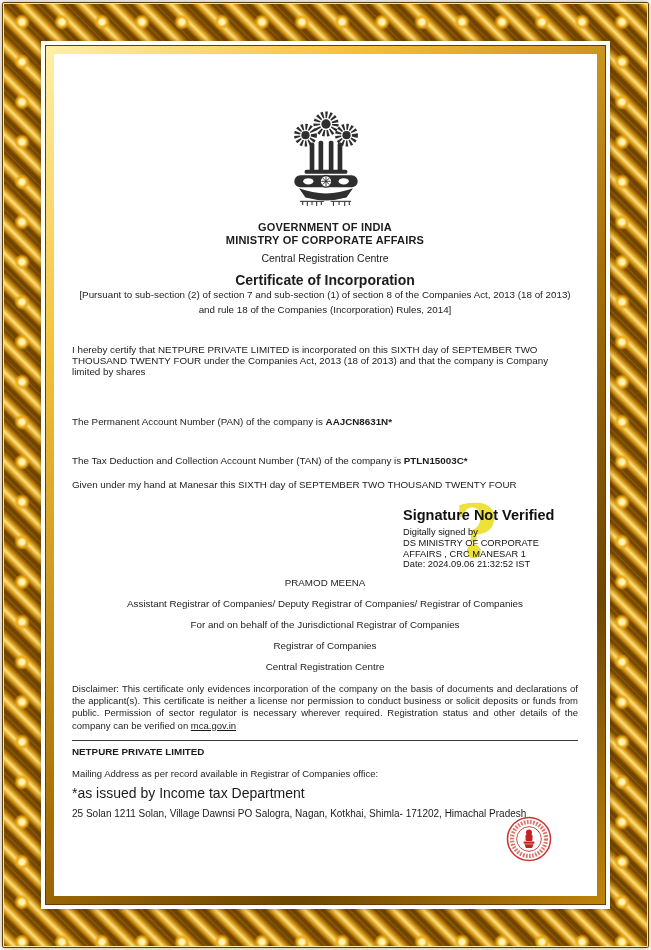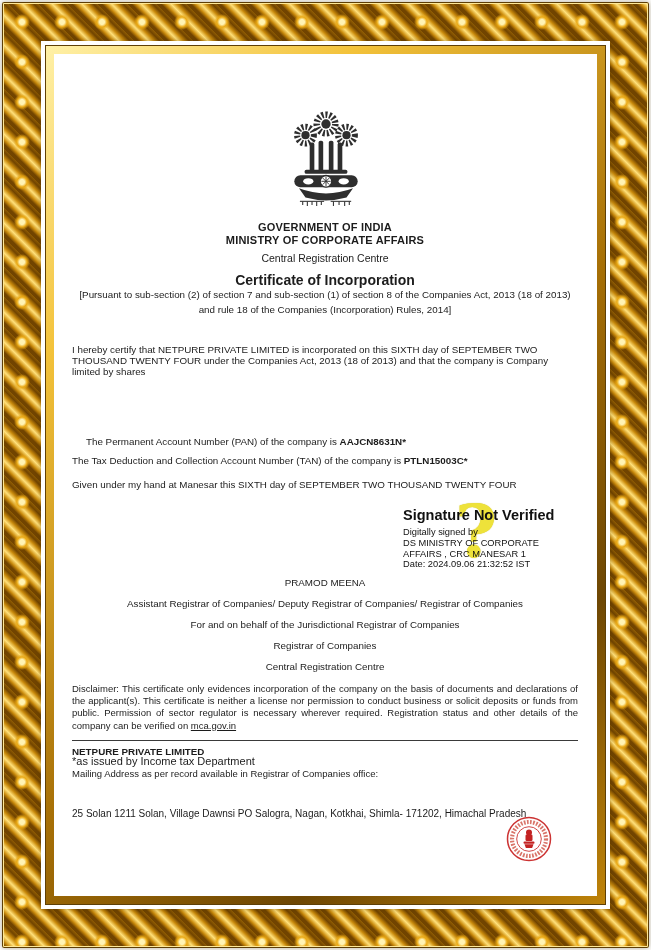--- a/index.html
+++ b/index.html
@@ -33,41 +33,41 @@
   p{margin:0;}
 
   .emblem-wrap{position:absolute;top:110px;left:0;right:0;text-align:center;}
   .hdr{top:221px;}
   .hdr .b1{font-size:11px;font-weight:bold;letter-spacing:.2px;line-height:12.5px;}
   .hdr .r1{font-size:10.5px;margin-top:6px;}
   .hdr .t1{font-size:14px;font-weight:bold;margin-top:8px;}
   .pursuant{top:287px;font-size:9.8px;line-height:15px;}
   .certify{top:344px;font-size:9.8px;line-height:11px;}
   .lineitem{font-size:9.8px;}
-  .cin{top:409px;} .pan{top:436px;margin-left:14px;} .tan{top:455px;} .given{top:479px;}
+  .cin{top:409px;} .pan{top:416px;} .tan{top:455px;} .given{top:479px;}
 
   .sigblock{position:absolute;left:403px;top:507px;z-index:2;}
   .sig-big{font-size:14.5px;color:#111;font-weight:bold;}
   .sig-small{font-size:9.3px;line-height:10.8px;margin-top:4px;color:#111;}
   .qmark{
     position:absolute;left:455px;top:496px;z-index:1;
     font-size:72px;font-weight:bold;color:#eee23a;
     text-shadow:0 0 1px #c9bc2e;line-height:1;
     font-family:"DejaVu Serif","Liberation Serif",serif;
   }
   .officer{font-size:9.8px;}
   .o-name{top:577px;} .o-desig{top:598px;} .o-behalf{top:619px;} .o-roc{top:640px;} .o-crc{top:661px;}
 
   .disclaimer{top:683px;font-size:9.5px;line-height:12.2px;text-align:justify;
     border-bottom:1px solid #3a3a3a;padding-bottom:8px;}
   .mca-link{text-decoration:underline;color:#1c1c1c;cursor:pointer;}
   .mailing{top:768px;font-size:9.5px;}
   .co-name{top:746px;font-size:9.8px;font-weight:bold;}
   .co-addr{top:808px;font-size:10px;}
-  .co-note{top:755px;font-size:11px;}
+  .co-note{top:785px;font-size:14px;}
 
   .seal{position:absolute;left:505px;top:815px;width:48px;height:48px;}
 </style>
 </head>
 <body>
 
 <div class="stage">
 
   <div class="frame"></div>
   <div class="frame-gap"></div>

